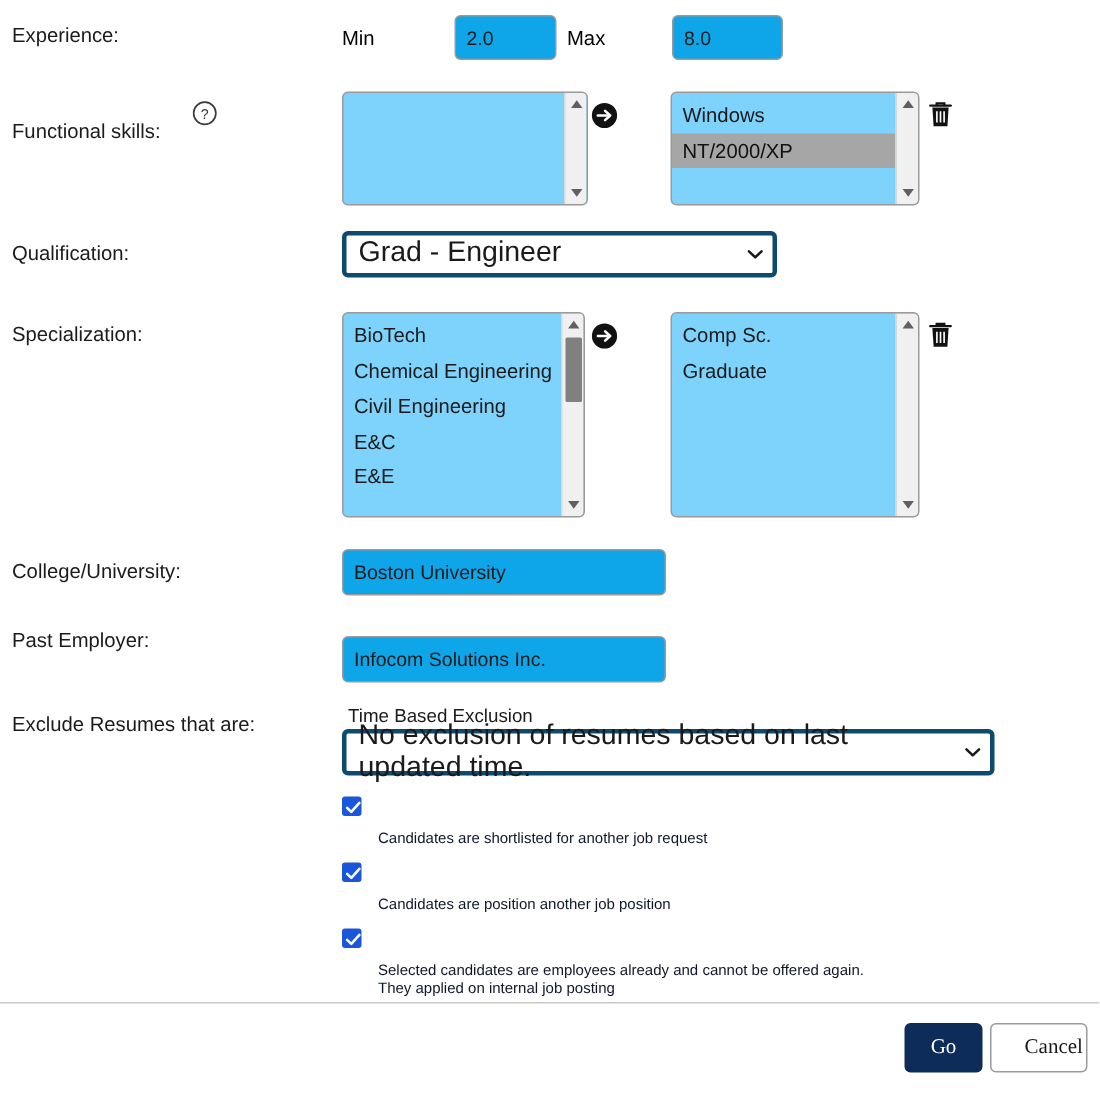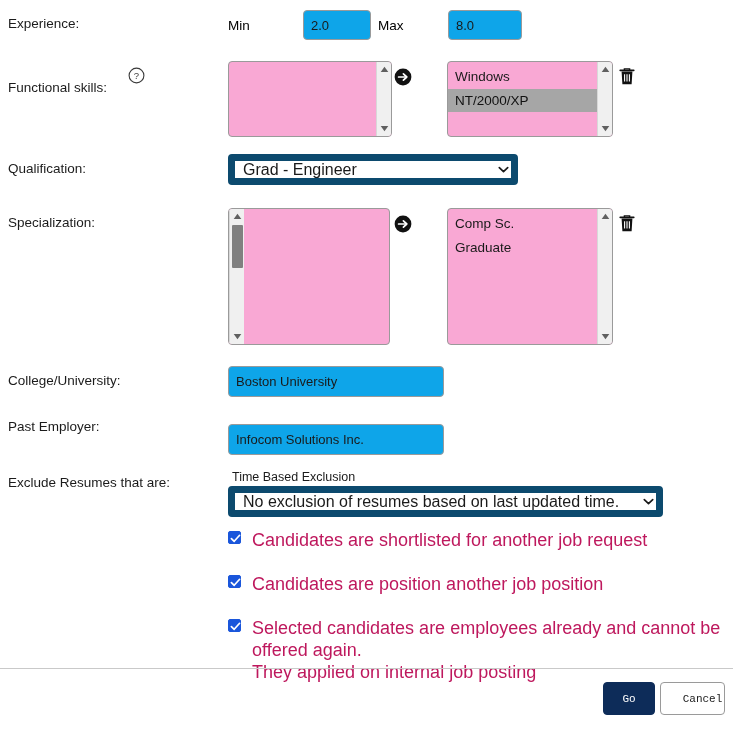--- a/index.html
+++ b/index.html
@@ -39,46 +39,46 @@
     position: absolute;
     font-size: 13.5px;
     color: #000000;
     line-height: 1;
   }
 
   
   .sel-wrap { position: absolute; }
   .sel {
     width: 100%; height: 100%;
-    border: 7px solid #0c4a6e;
+    border: 3px solid #0c4a6e;
     border-radius: 4px;
     background: #fff;
     font-family: "Liberation Sans", sans-serif;
-    font-size: 16px;
+    font-size: 19px;
     color: #1a1a1a;
     padding: 2px 26px 2px 8px;
     line-height: 1.1;
     display: flex;
     align-items: center;
   }
   .sel-caret {
     position: absolute;
     right: 9px; top: 50%;
     transform: translateY(-55%);
     width: 11px; height: 11px;
     pointer-events: none;
   }
   .sel-caret svg { display: block; }
 
   
   .listbox {
     position: absolute;
     border: 1px solid #9a9a9a;
     border-radius: 4px;
-    background: #f9a8d4;
+    background: #7dd3fc;
     overflow: hidden;
     display: flex;
   }
   .lb-items {
     flex: 1 1 auto;
     padding: 3px 0 0 0;
     overflow: hidden;
   }
   .lb-item {
     font-size: 13.5px;
@@ -136,38 +136,39 @@
     flex: 0 0 auto;
     width: 13px; height: 13px;
     background: #1a56db;
     border: 1px solid #1a56db;
     border-radius: 2px;
     position: relative;
     margin-top: 1px;
   }
   .cb svg { position: absolute; left: 1px; top: 1px; display: block; }
   .cb-text {
-    font-size: 18px;
-    color: #be185d;
+    font-size: 10px;
+    color: #0f172a;
     line-height: 1.22;
     margin-left: 11px;
     white-space: pre-line;
+    margin-top: 24px;
   }
 
   
   .divider {
     position: absolute;
     left: 0; width: 733px; height: 1px;
     background: #c9c9c9;
   }
   .btn {
     position: absolute;
     border-radius: 4px;
-    font-family: Liberation Mono, monospace;
-    font-size: 11px;
+    font-family: Liberation Serif, serif;
+    font-size: 14px;
     display: flex; align-items: center; justify-content: center;
     cursor: pointer;
   }
   .btn-primary {
     background: #0d2c59;
     color: #ffffff;
     border: 1px solid #0d2c59;
   }
   .btn-secondary {
     background: #ffffff;
@@ -252,20 +253,27 @@
     <span class="sel-caret">
       <svg width="11" height="11" viewBox="0 0 11 11">
           <path d="M1.3 3.6 L5.5 7.6 L9.7 3.6" fill="none" stroke="#1a1a1a" stroke-width="1.7" stroke-linecap="round" stroke-linejoin="round"></path>
         </svg>
     </span>
   </div>
 
   <div class="row-label" style="left:8px; top:216px;">Specialization:</div>
 
   <div class="listbox" style="left:228px; top:208px; width:162px; height:137px;">
+    <div class="lb-items">
+      <div class="lb-item">BioTech</div>
+      <div class="lb-item">Chemical Engineering</div>
+      <div class="lb-item">Civil Engineering</div>
+      <div class="lb-item">E&amp;C</div>
+      <div class="lb-item">E&amp;E</div>
+    </div>
     <div class="lb-scroll">
       <div class="lb-arrow up">
         <svg width="9" height="7" viewBox="0 0 9 7">
             <path d="M4.5 0.8 L8.3 6 L0.7 6 Z" fill="#606060"></path>
           </svg>
       </div>
       <div class="lb-thumb" style="top:16px; height:43px;"></div>
       <div class="lb-arrow down">
         <svg width="9" height="7" viewBox="0 0 9 7">
             <path d="M4.5 6.2 L0.7 1 L8.3 1 Z" fill="#606060"></path>

